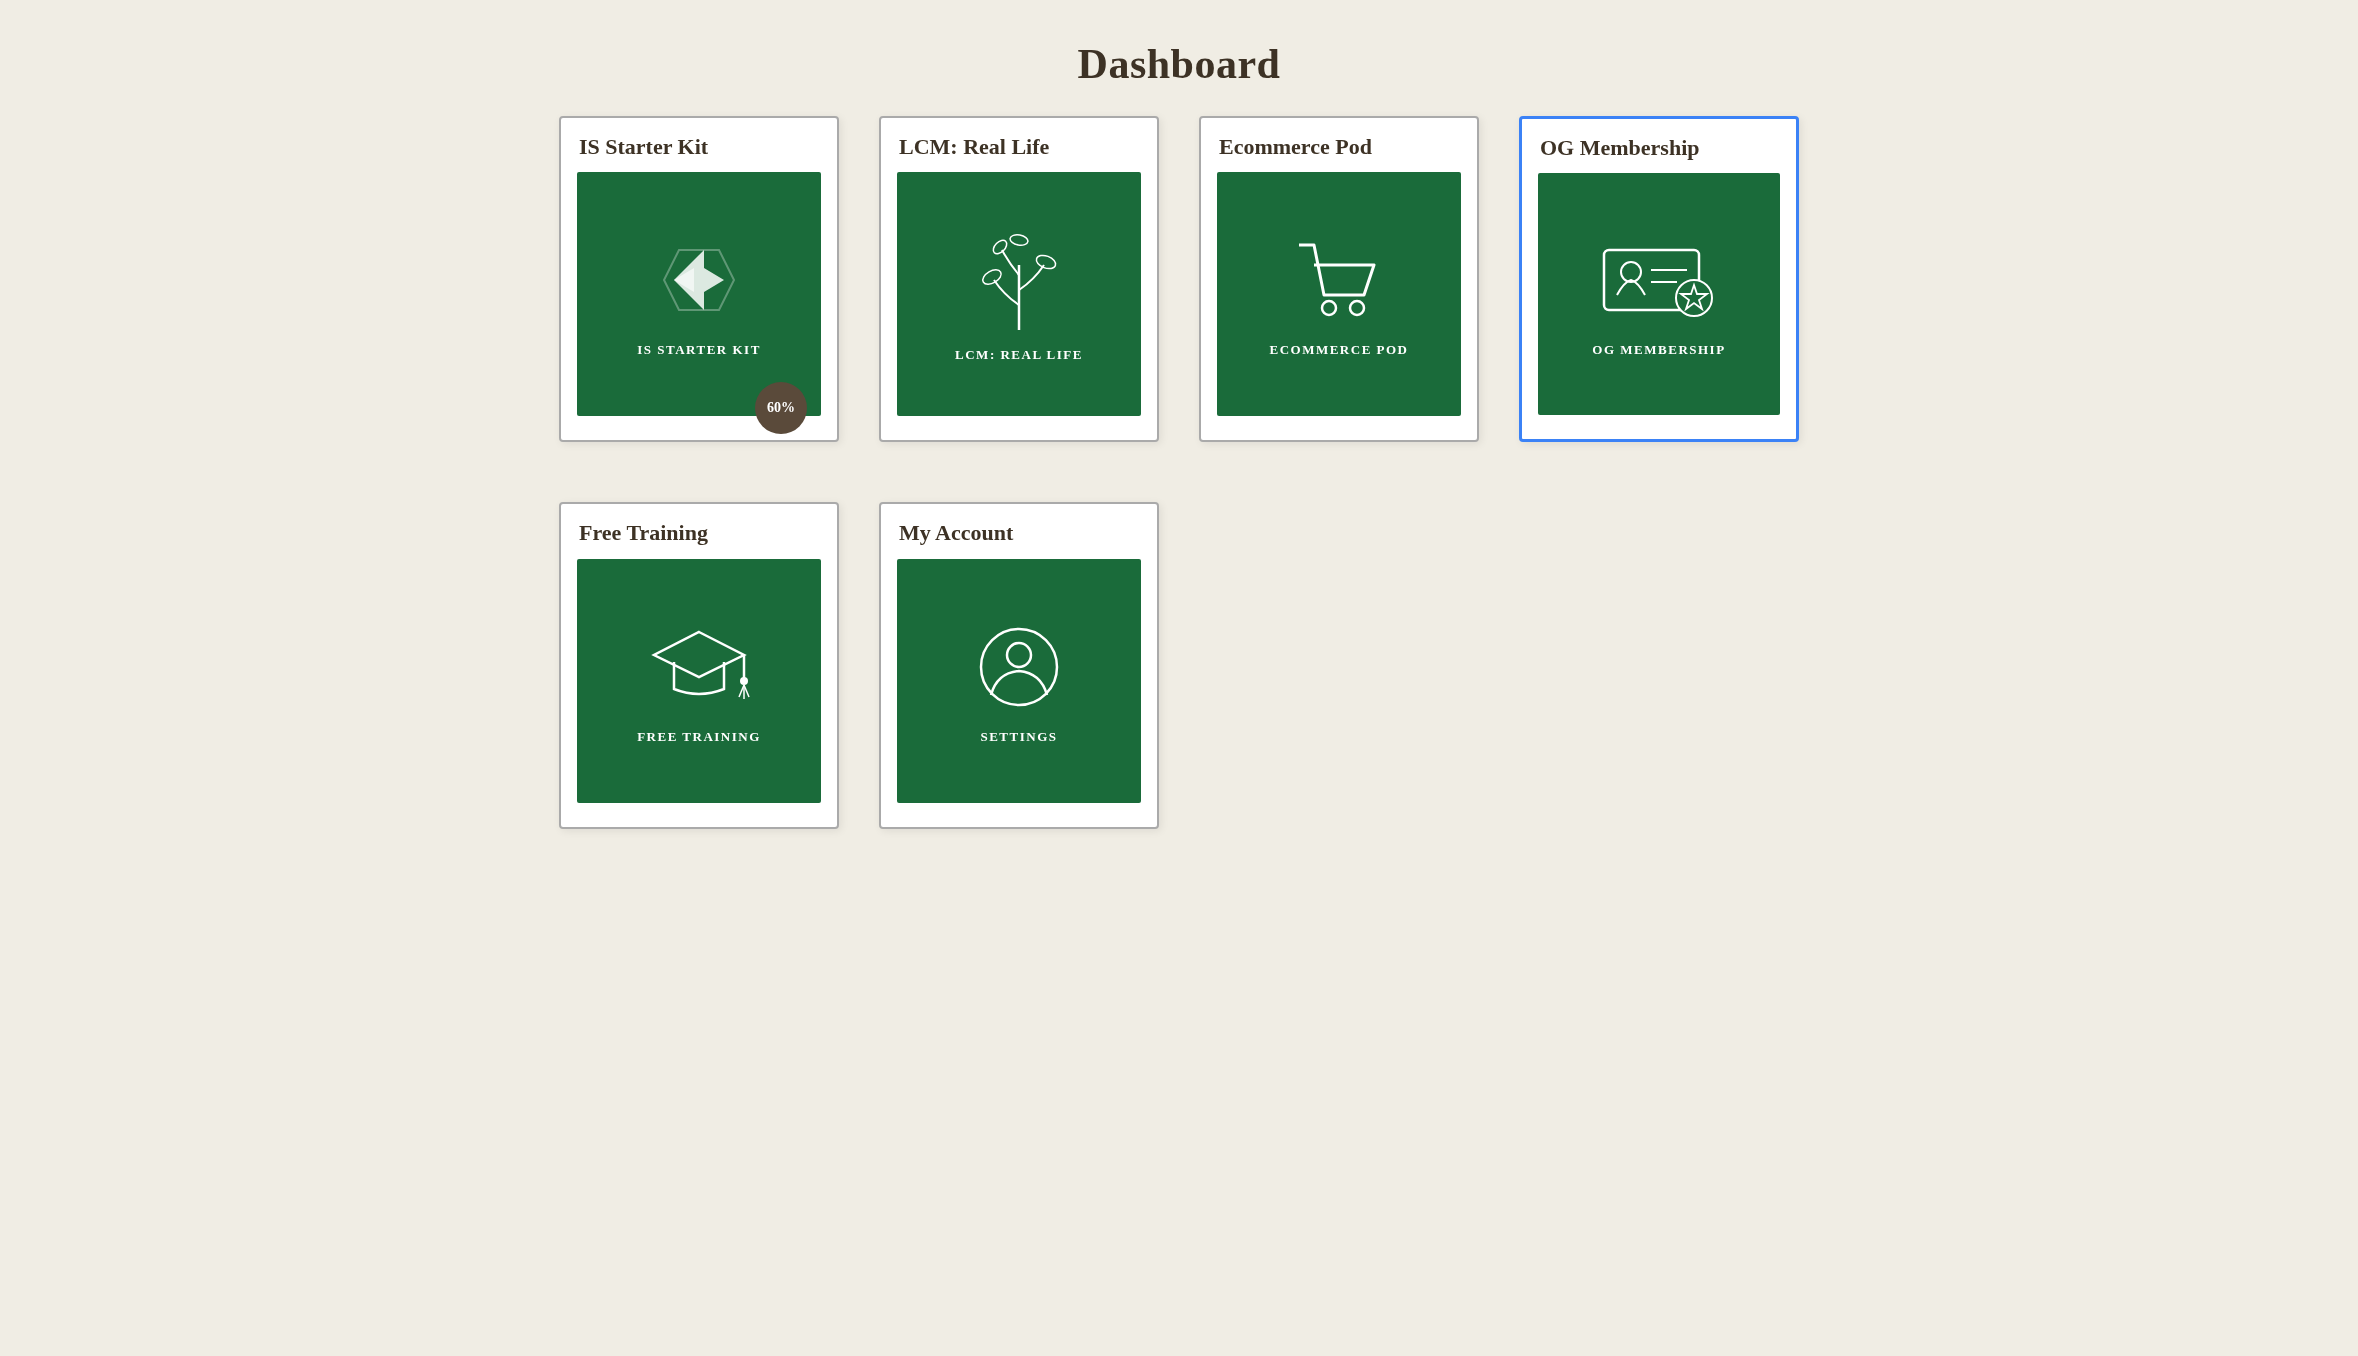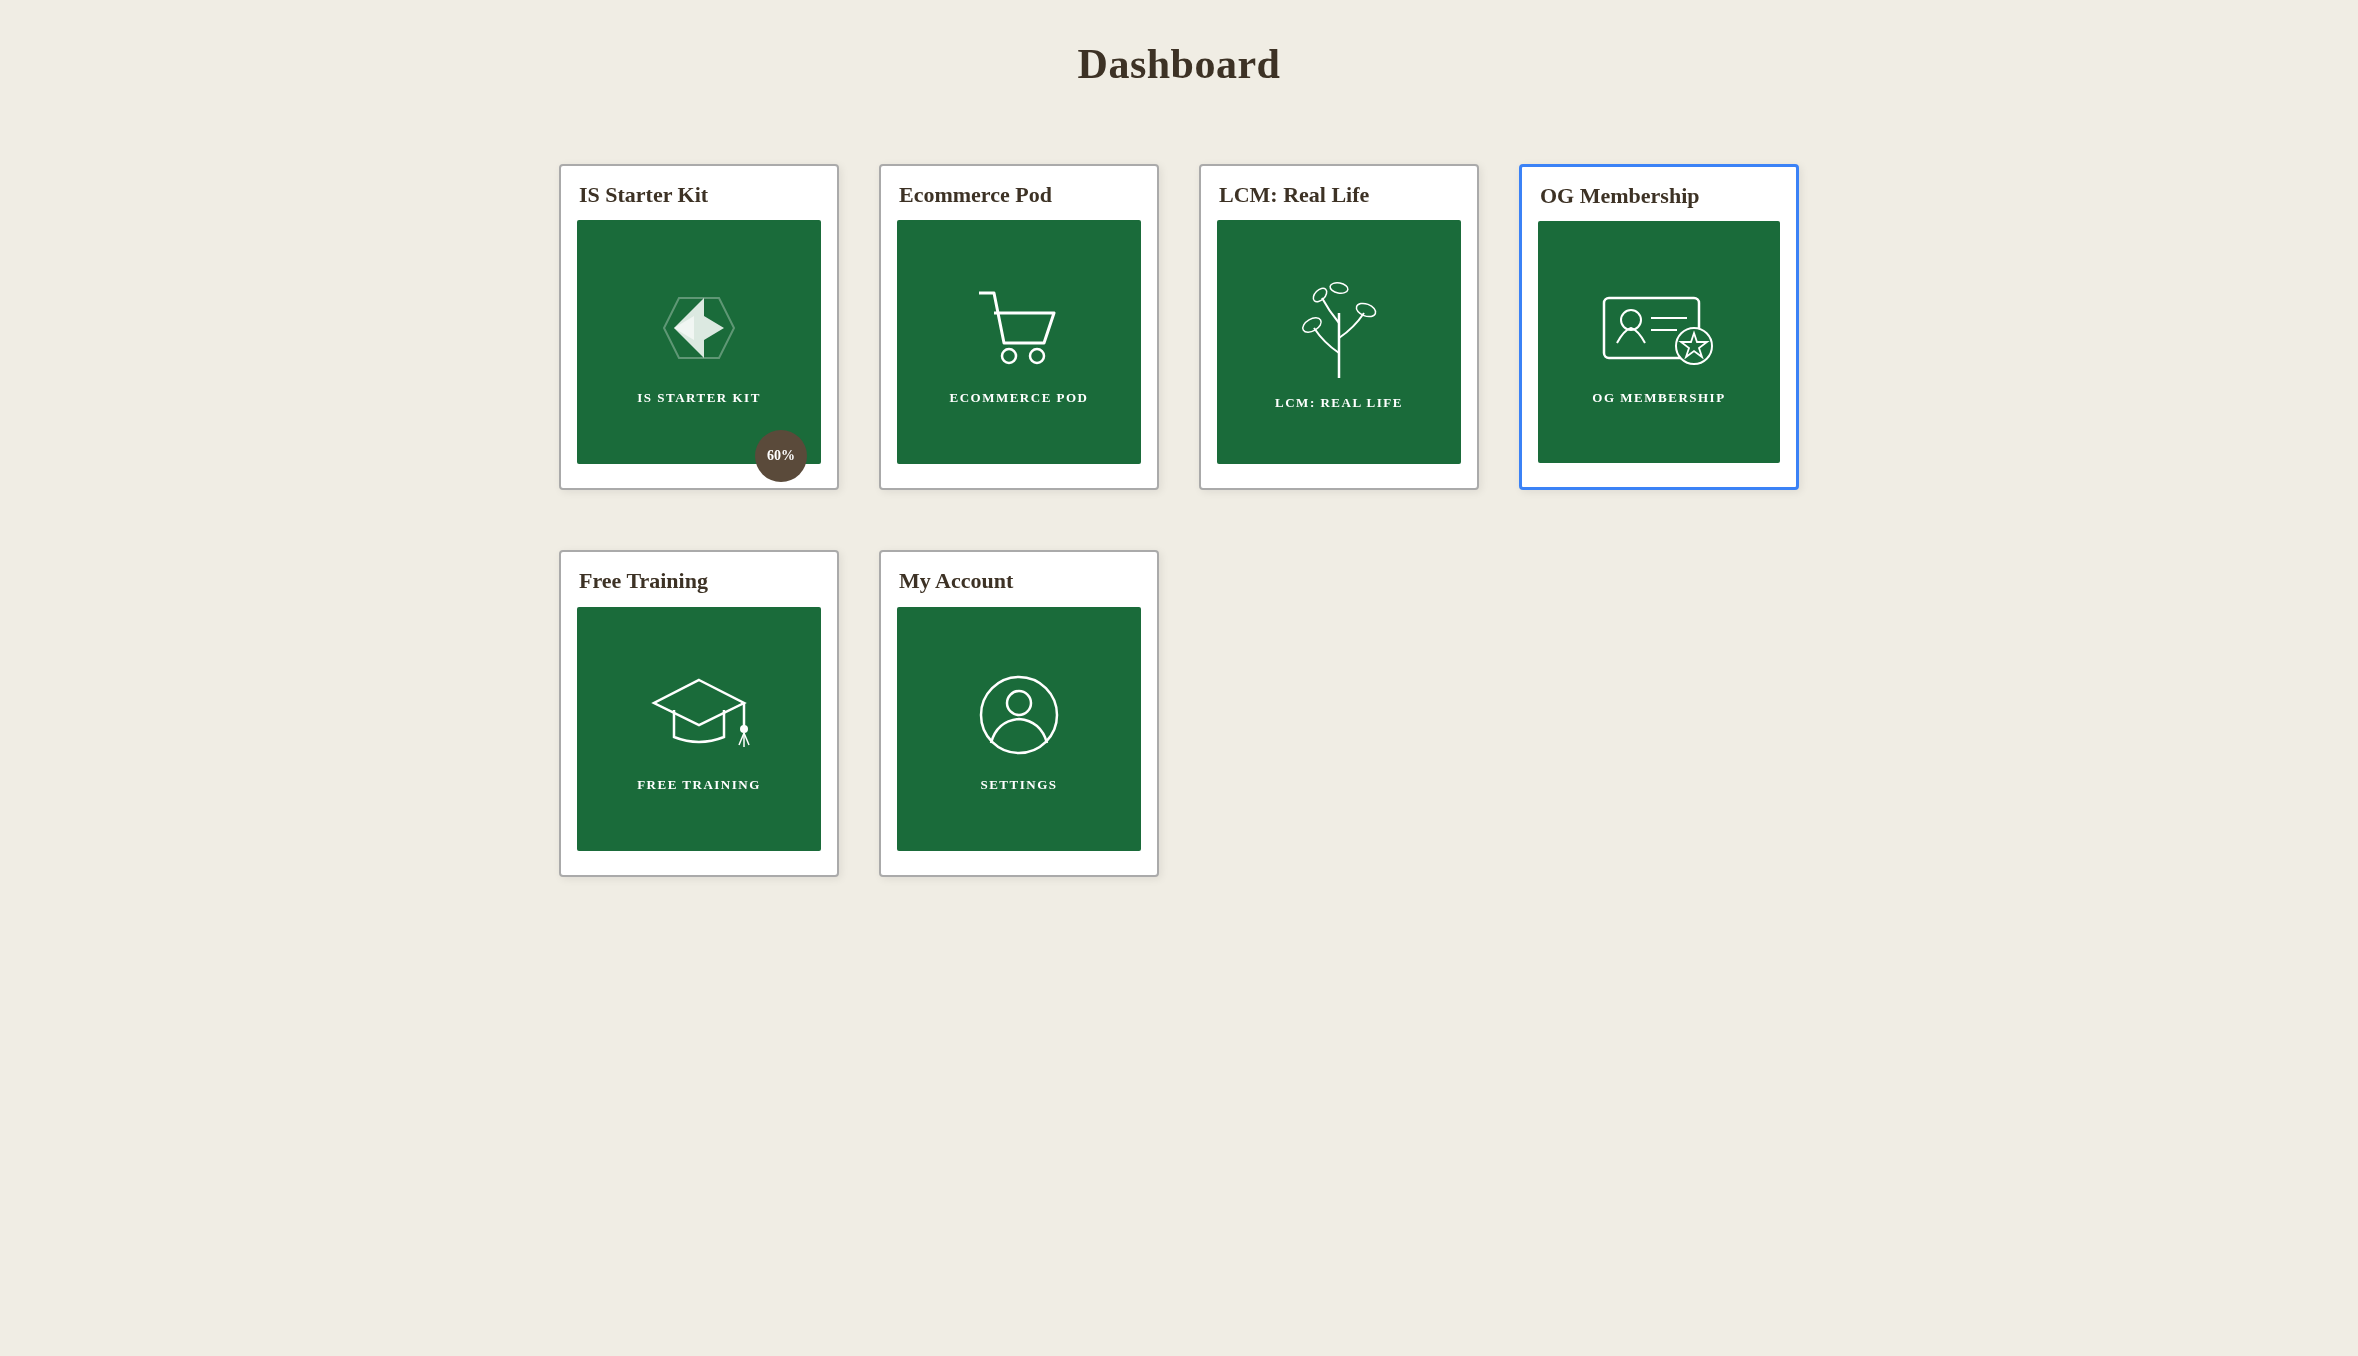--- a/index.html
+++ b/index.html
@@ -11,21 +11,21 @@
       display: flex;
       flex-direction: column;
       align-items: center;
       padding: 40px 20px 60px;
     }
 
     .page-title {
       font-size: 42px;
       font-weight: 700;
       color: #3d3225;
-      margin-bottom: 76px;
+      margin-bottom: 28px;
       letter-spacing: 0.5px;
     }
 
     .grid {
       display: grid;
       grid-template-columns: repeat(4, 280px);
       grid-template-rows: auto auto;
       gap: 60px 40px;
     }
 
@@ -111,52 +111,52 @@
         <polygon points="25,50 55,20 55,38 75,50 55,62 55,80" fill="white" opacity="0.85"></polygon>
         <polygon points="25,50 45,38 45,62" fill="white" opacity="0.6"></polygon>
       </svg>
       <div class="card-label">IS STARTER KIT</div>
       <div class="badge">60%</div>
     </div>
   </div>
 
 
   <div class="card">
-    <div class="card-title">Ecommerce Pod</div>
-    <div class="card-image">
-      <svg width="100" height="100" viewBox="0 0 100 100">
-
-        <polyline points="10,15 25,15 35,65 75,65 85,35 25,35" fill="none" stroke="white" stroke-width="3" stroke-linejoin="round"></polyline>
-        <circle cx="40" cy="78" r="7" fill="none" stroke="white" stroke-width="2.5"></circle>
-        <circle cx="68" cy="78" r="7" fill="none" stroke="white" stroke-width="2.5"></circle>
-      </svg>
-      <div class="card-label">ECOMMERCE POD</div>
-    </div>
-  </div>
-
-  <div class="card">
     <div class="card-title">LCM: Real Life</div>
     <div class="card-image">
       <svg width="90" height="110" viewBox="0 0 90 110">
 
         <line x1="45" y1="105" x2="45" y2="40" stroke="white" stroke-width="2.5"></line>
 
         <path d="M45,80 Q30,70 20,55" fill="none" stroke="white" stroke-width="2"></path>
         <path d="M45,65 Q60,55 70,40" fill="none" stroke="white" stroke-width="2"></path>
         <path d="M45,50 Q35,38 28,25" fill="none" stroke="white" stroke-width="2"></path>
 
         <ellipse cx="18" cy="52" rx="10" ry="6" fill="none" stroke="white" stroke-width="1.5" transform="rotate(-30,18,52)"></ellipse>
         <ellipse cx="72" cy="37" rx="10" ry="6" fill="none" stroke="white" stroke-width="1.5" transform="rotate(20,72,37)"></ellipse>
         <ellipse cx="26" cy="22" rx="8" ry="5" fill="none" stroke="white" stroke-width="1.5" transform="rotate(-45,26,22)"></ellipse>
         <ellipse cx="45" cy="15" rx="9" ry="5" fill="none" stroke="white" stroke-width="1.5" transform="rotate(10,45,15)"></ellipse>
       </svg>
       <div class="card-label">LCM: REAL LIFE</div>
     </div>
   </div>
 
+  <div class="card">
+    <div class="card-title">Ecommerce Pod</div>
+    <div class="card-image">
+      <svg width="100" height="100" viewBox="0 0 100 100">
+
+        <polyline points="10,15 25,15 35,65 75,65 85,35 25,35" fill="none" stroke="white" stroke-width="3" stroke-linejoin="round"></polyline>
+        <circle cx="40" cy="78" r="7" fill="none" stroke="white" stroke-width="2.5"></circle>
+        <circle cx="68" cy="78" r="7" fill="none" stroke="white" stroke-width="2.5"></circle>
+      </svg>
+      <div class="card-label">ECOMMERCE POD</div>
+    </div>
+  </div>
+
 
   <div class="card highlighted">
     <div class="card-title">OG Membership</div>
     <div class="card-image">
       <svg width="140" height="100" viewBox="0 0 140 100">
 
         <rect x="15" y="20" width="95" height="60" rx="5" fill="none" stroke="white" stroke-width="2.5"></rect>
 
         <circle cx="42" cy="42" r="10" fill="none" stroke="white" stroke-width="2"></circle>
         <path d="M28,65 Q35,52 42,50 Q49,52 56,65" fill="none" stroke="white" stroke-width="2"></path>

